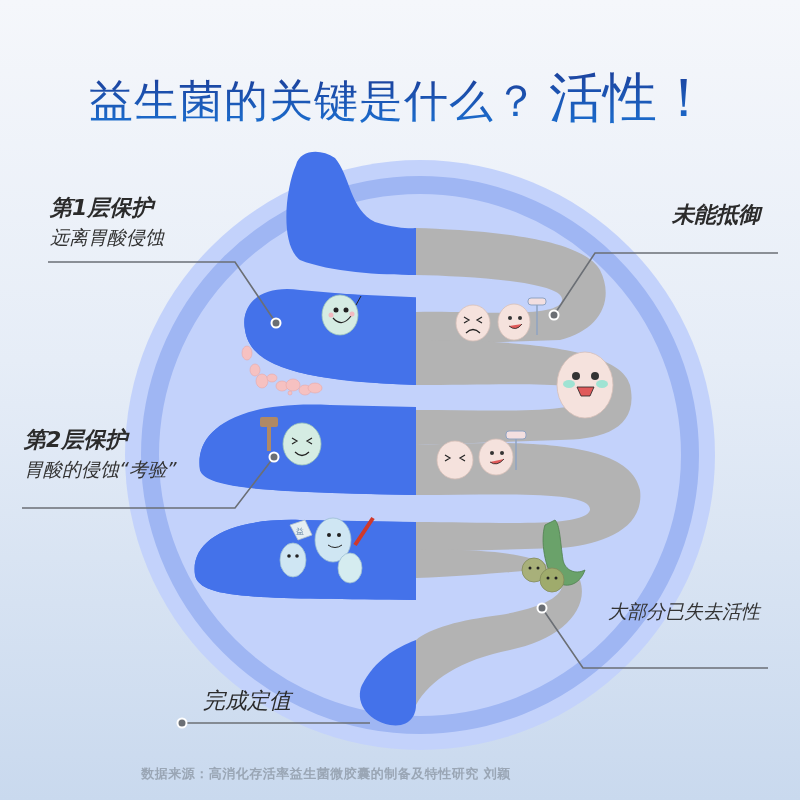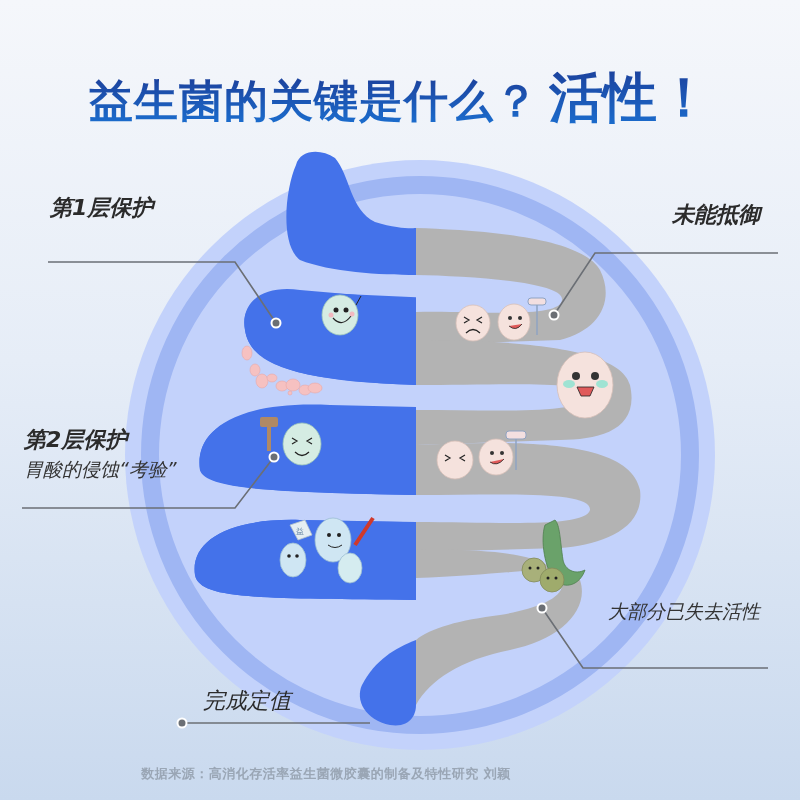--- a/index.html
+++ b/index.html
@@ -3,21 +3,21 @@
 <meta charset="utf-8">
 <style>
   html, body { margin: 0; padding: 0; }
   body {
     width: 800px; height: 800px; overflow: hidden; position: relative;
     background: linear-gradient(180deg, #f5f7fb 0%, #e6edf7 45%, #c9d9ee 100%);
     font-family: "DejaVu Sans", "Liberation Sans", sans-serif;
   }
   .title {
     position: absolute; top: 62px; left: 0; width: 800px; text-align: center;
-    font-weight: bold; white-space: nowrap;
+    font-weight: normal; white-space: nowrap;
   }
   .title .q {
     font-size: 44px; letter-spacing: 1px;
     color: #1a5dc0;
     background: linear-gradient(180deg, #1c3f9a 0%, #1b6fd0 100%);
     -webkit-background-clip: text; background-clip: text; -webkit-text-fill-color: transparent;
   }
   .title .a {
     font-size: 54px; margin-left: 10px;
     color: #1a5dc0;
@@ -168,20 +168,21 @@
     <circle cx="276" cy="323" r="4.5"></circle>
     <circle cx="554" cy="315" r="4.5"></circle>
     <circle cx="274" cy="457" r="4.5"></circle>
     <circle cx="542" cy="608" r="4.5"></circle>
     <circle cx="182" cy="723" r="4.5"></circle>
   </g>
 </svg>
 
 <div class="label" style="left:50px; top:193px;">
   <div class="h">第1层保护</div>
+  <div class="s">远离胃酸侵蚀</div>
 </div>
 
 <div class="label right" style="right:40px; top:190px;margin-top:10px;">
   <div class="h">未能抵御</div>
 </div>
 
 <div class="label" style="left:24px; top:425px;">
   <div class="h">第2层保护</div>
   <div class="s">胃酸的侵蚀“考验”</div>
 </div>

